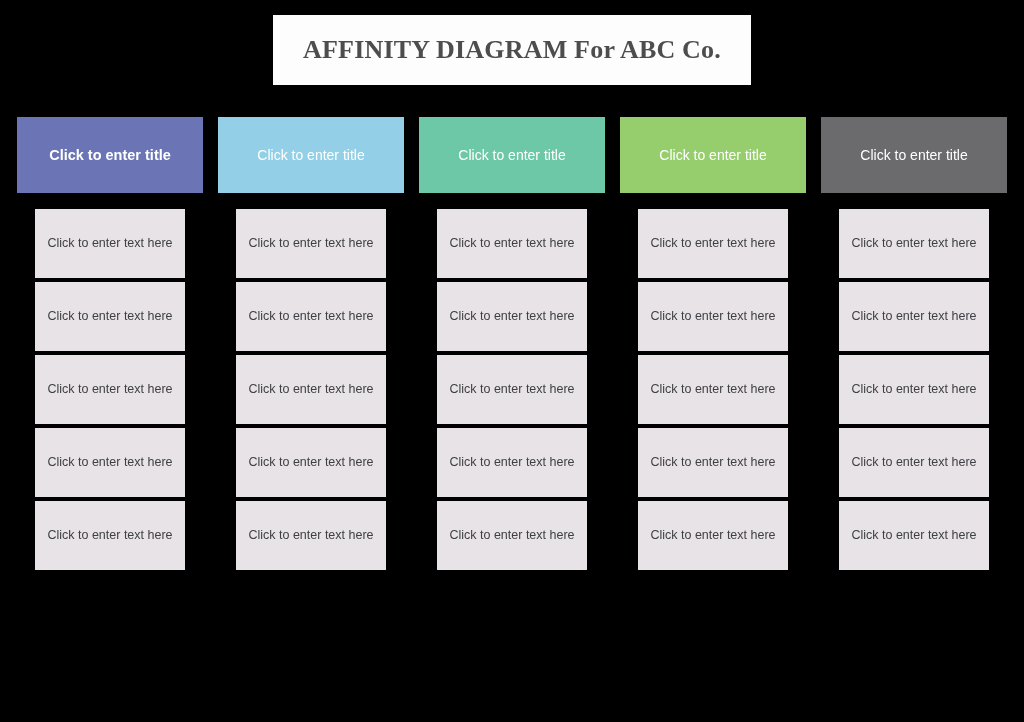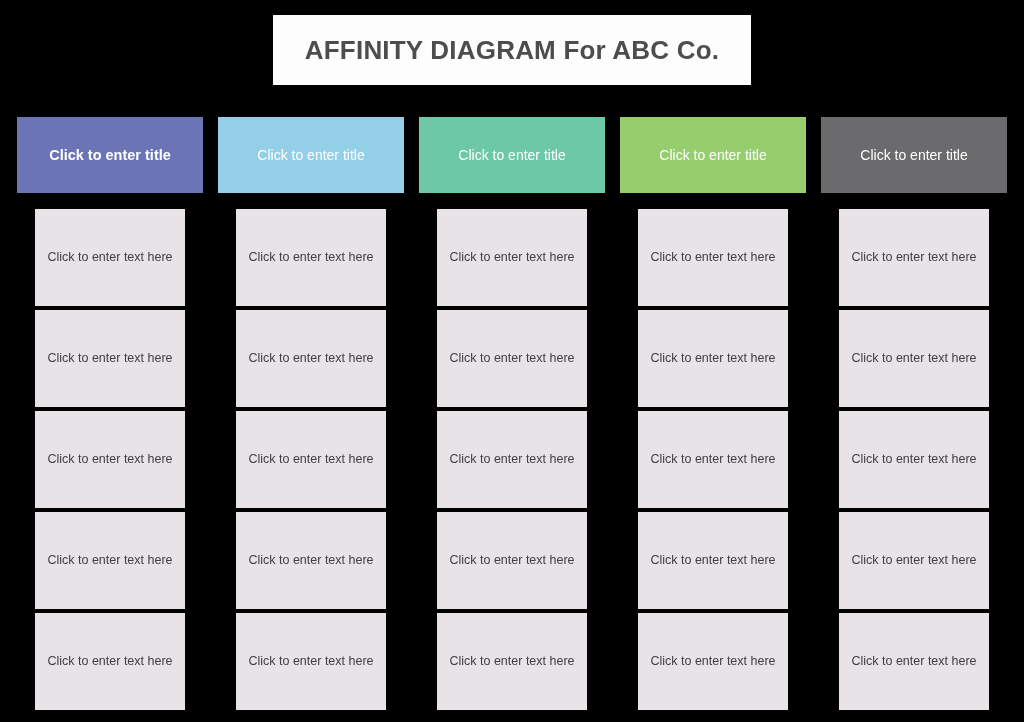--- a/index.html
+++ b/index.html
@@ -29,21 +29,21 @@
     left: 273px;
     top: 15px;
     width: 478px;
     height: 70px;
     background: #fdfdfd;
     display: flex;
     align-items: center;
     justify-content: center;
   }
   .title-text {
-    font-family: Liberation Sans, sans-serif;
+    font-family: Liberation Serif, serif;
     font-size: 26px;
     font-weight: bold;
     letter-spacing: 0.2px;
     color: #4d4d4d;
     white-space: nowrap;
   }
 
   
   .column {
     position: absolute;
@@ -72,21 +72,21 @@
   }
 
   .cards {
     position: absolute;
     top: 92px;   
     left: 18px;  
     width: 150px;
   }
   .card {
     width: 150px;
-    height: 97px;
+    height: 69px;
     margin-bottom: 4px;
     background: #e8e3e6;
     display: flex;
     align-items: center;
     justify-content: center;
     box-sizing: border-box;
   }
   .card-label {
     font-size: 12.5px;
     color: #3f4045;

